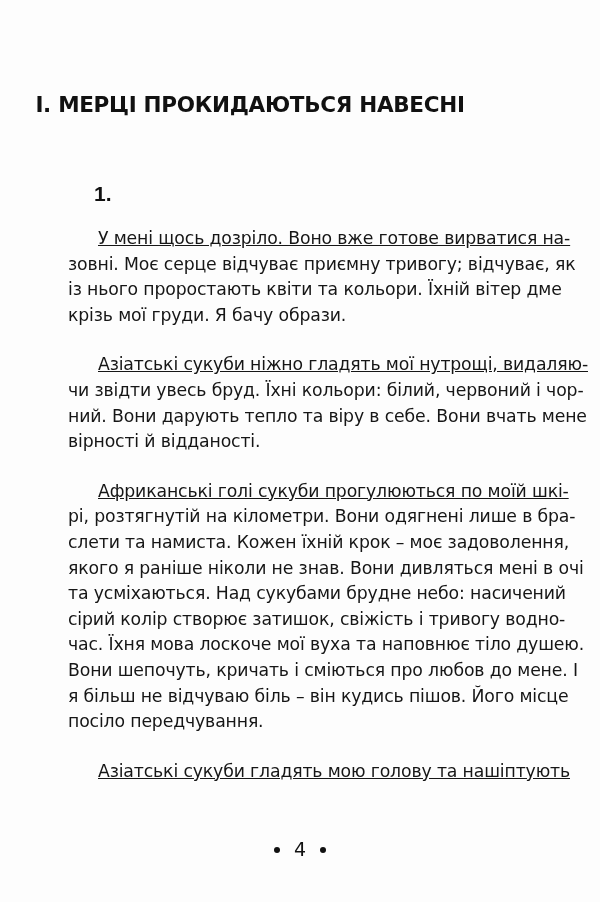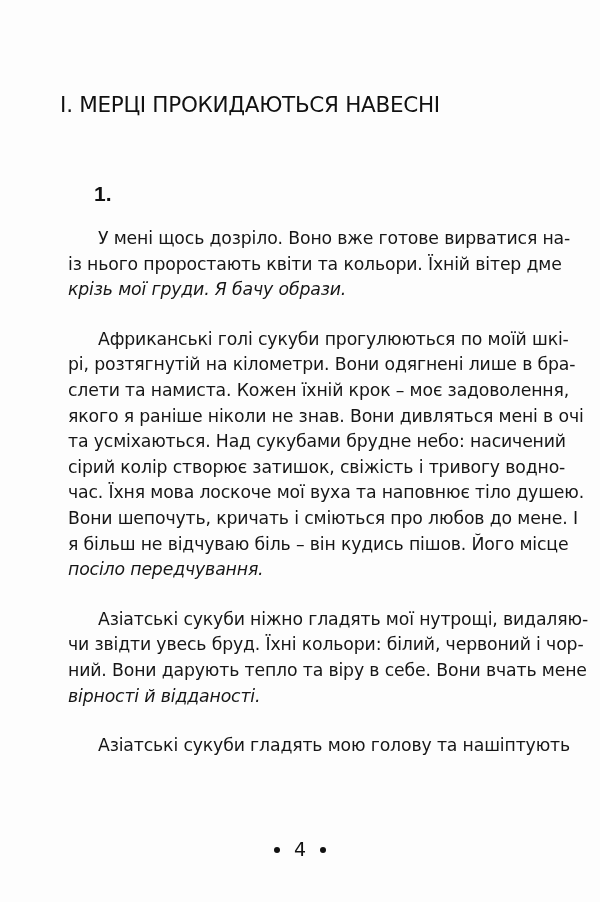--- a/index.html
+++ b/index.html
@@ -2,74 +2,75 @@
 <html><head>
 <meta charset="utf-8">
 <style>
   html, body { margin: 0; padding: 0; }
   body {
     width: 600px; height: 902px; background: #fdfdfd; color: #161616;
     font-family: "DejaVu Sans", sans-serif; position: relative; overflow: hidden;
   }
   .chapter-title {
     position: absolute; top: 78px; left: 0; width: 500px; text-align: center;
-    font-family: "DejaVu Sans", sans-serif; font-weight: normal; font-size: 21.5px;
+    font-family: "DejaVu Sans", sans-serif; font-weight: bold; font-size: 21.5px;
     letter-spacing: -0.3px; color: #111;
   }
   .section-number {
     position: absolute; top: 182px; left: 94px;
     font-family: "Liberation Sans", sans-serif; font-weight: bold; font-size: 21px; color: #111;
   }
   .body-text {
     position: absolute; left: 68px; width: 490px; top: 226px;
   }
   .para {
     margin: 0 0 24px 0; font-size: 17.3px; line-height: 25.6px;
     text-align: justify; letter-spacing: -0.15px;
   }
   .para .line { display: block; text-align: justify; text-align-last: justify; white-space: nowrap; }
-  .para .line.last { text-align-last: left; font-style: italic; }
-  .para .line.first { text-indent: 30px; }
+  .para .line.last { text-align-last: left; }
+  .para .line.first { text-indent: 30px; text-decoration: underline; }
   .page-number {
     position: absolute; top: 838px; left: 0; width: 600px; text-align: center;
     font-family: "DejaVu Sans", sans-serif; font-size: 19px; color: #111;
   }
   .bullet { display: inline-block; width: 6px; height: 6px; background: #111; border-radius: 50%; vertical-align: middle; margin: 0 14px; position: relative; top: -1px; }
 </style>
 </head>
 <body>
 
 <h1 class="chapter-title">І. МЕРЦІ ПРОКИДАЮТЬСЯ НАВЕСНІ</h1>
 
 <div class="section-number">1.</div>
 
 <div class="body-text">
   <p class="para">
     <span class="line first">У мені щось дозріло. Воно вже готове вирватися на-</span>
+    <span class="line">зовні. Моє серце відчуває приємну тривогу; відчуває, як</span>
     <span class="line">із нього проростають квіти та кольори. Їхній вітер дме</span>
     <span class="line last">крізь мої груди. Я бачу образи.</span>
+  </p>
+  <p class="para">
+    <span class="line first">Азіатські сукуби ніжно гладять мої нутрощі, видаляю-</span>
+    <span class="line">чи звідти увесь бруд. Їхні кольори: білий, червоний і чор-</span>
+    <span class="line">ний. Вони дарують тепло та віру в себе. Вони вчать мене</span>
+    <span class="line last">вірності й відданості.</span>
   </p>
   <p class="para">
     <span class="line first">Африканські голі сукуби прогулюються по моїй шкі-</span>
     <span class="line">рі, розтягнутій на кілометри. Вони одягнені лише в бра-</span>
     <span class="line">слети та намиста. Кожен їхній крок – моє задоволення,</span>
     <span class="line">якого я раніше ніколи не знав. Вони дивляться мені в очі</span>
     <span class="line">та усміхаються. Над сукубами брудне небо: насичений</span>
     <span class="line">сірий колір створює затишок, свіжість і тривогу водно-</span>
     <span class="line">час. Їхня мова лоскоче мої вуха та наповнює тіло душею.</span>
     <span class="line">Вони шепочуть, кричать і сміються про любов до мене. І</span>
     <span class="line">я більш не відчуваю біль – він кудись пішов. Його місце</span>
     <span class="line last">посіло передчування.</span>
   </p>
   <p class="para">
-    <span class="line first">Азіатські сукуби ніжно гладять мої нутрощі, видаляю-</span>
-    <span class="line">чи звідти увесь бруд. Їхні кольори: білий, червоний і чор-</span>
-    <span class="line">ний. Вони дарують тепло та віру в себе. Вони вчать мене</span>
-    <span class="line last">вірності й відданості.</span>
-  </p>
-  <p class="para">
     <span class="line first">Азіатські сукуби гладять мою голову та нашіптують</span>
   </p>
 </div>
 
 <div class="page-number">
   <span class="bullet"></span><span>4</span><span class="bullet"></span>
 </div>
 
 </body></html>

